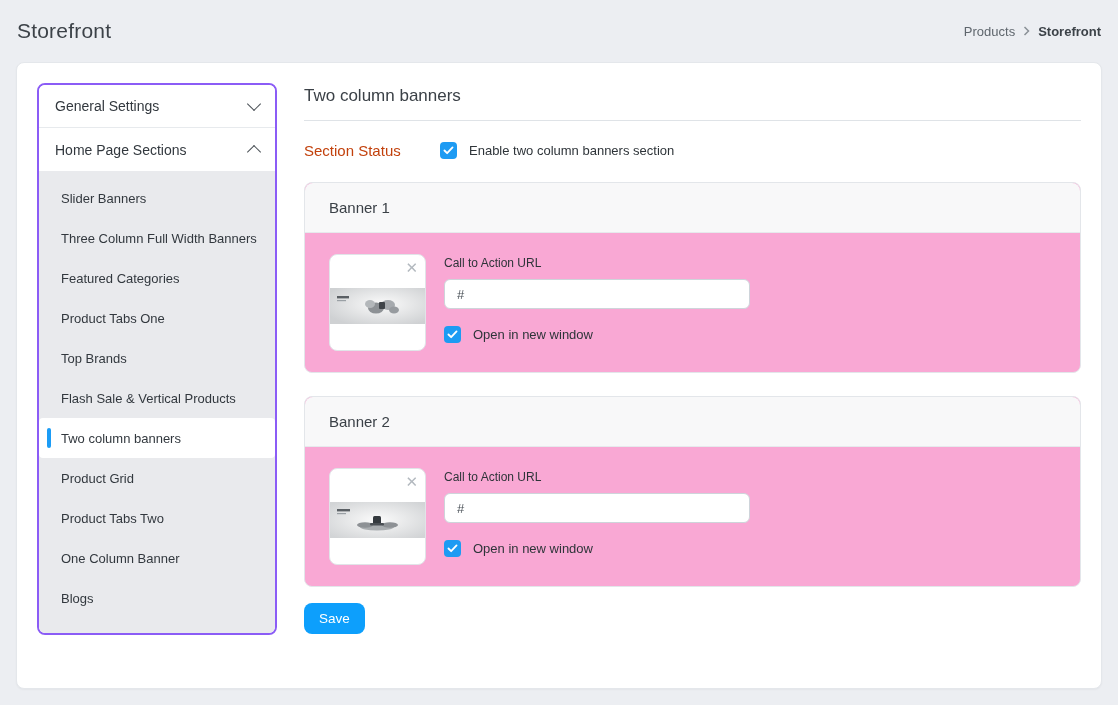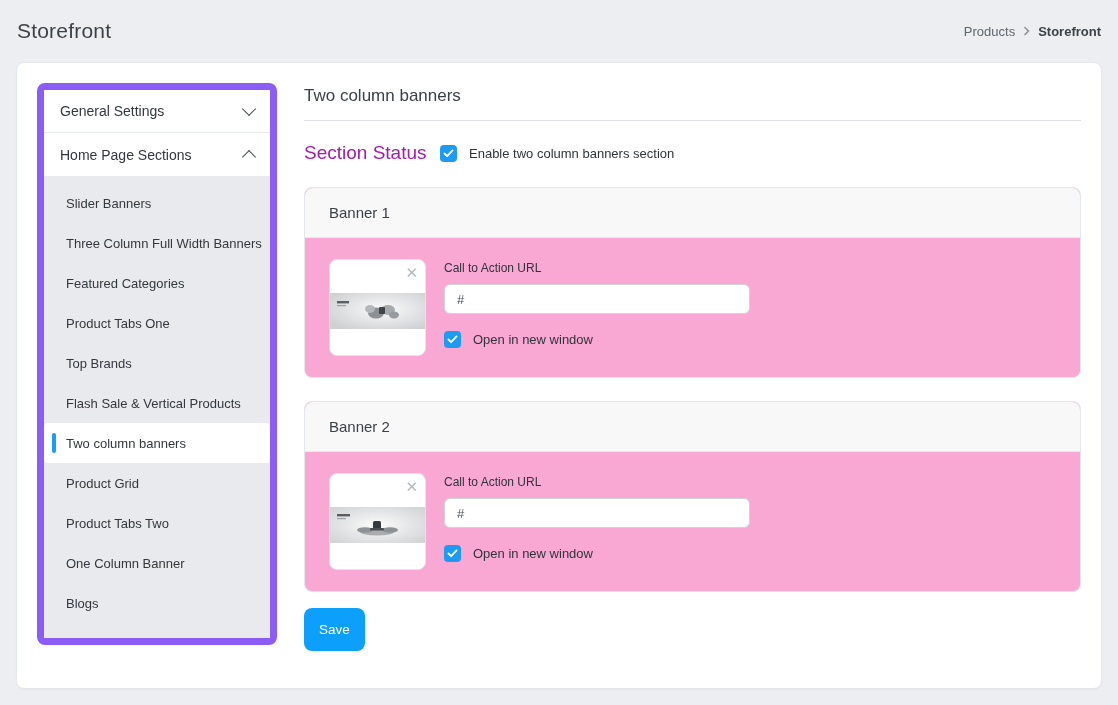--- a/index.html
+++ b/index.html
@@ -47,21 +47,21 @@
     padding: 20px;
     gap: 27px;
   }
 
   
   .sidebar {
     width: 240px;
     flex: none;
   }
   .accordion {
-    border: 7px solid #8b5cf6;
+    border: 2px solid #8b5cf6;
     border-radius: 8px;
     overflow: hidden;
     background: #fff;
   }
   .acc-header {
     display: flex;
     align-items: center;
     justify-content: space-between;
     padding: 12px 16px;
     height: 43px;
@@ -126,22 +126,22 @@
   }
 
   .status-row {
     margin-top: 21px;
     display: flex;
     align-items: center;
   }
   .status-label {
     width: 136px;
     flex: none;
-    font-size: 19px;
-    color: #a21caf;
+    font-size: 15px;
+    color: #c2410c;
   }
   .checkbox {
     width: 17px; height: 17px;
     flex: none;
     background: #1d9bf3;
     border-radius: 4px;
     display: inline-flex;
     align-items: center;
     justify-content: center;
     cursor: pointer;
@@ -227,21 +227,21 @@
   
   .save-btn {
     margin-top: 16px;
     display: inline-block;
     background: #0d9ffc;
     color: #ffffff;
     font-size: 13.5px;
     font-family: "Liberation Sans", sans-serif;
     border: none;
     border-radius: 8px;
-    padding: 14px 15px;
+    padding: 8px 15px;
     cursor: pointer;
   }
 </style>
 </head>
 <body>
 
 <div class="top-header">
   <div class="page-title">Storefront</div>
   <div class="breadcrumb">
     <span class="crumb-parent">Products</span>

